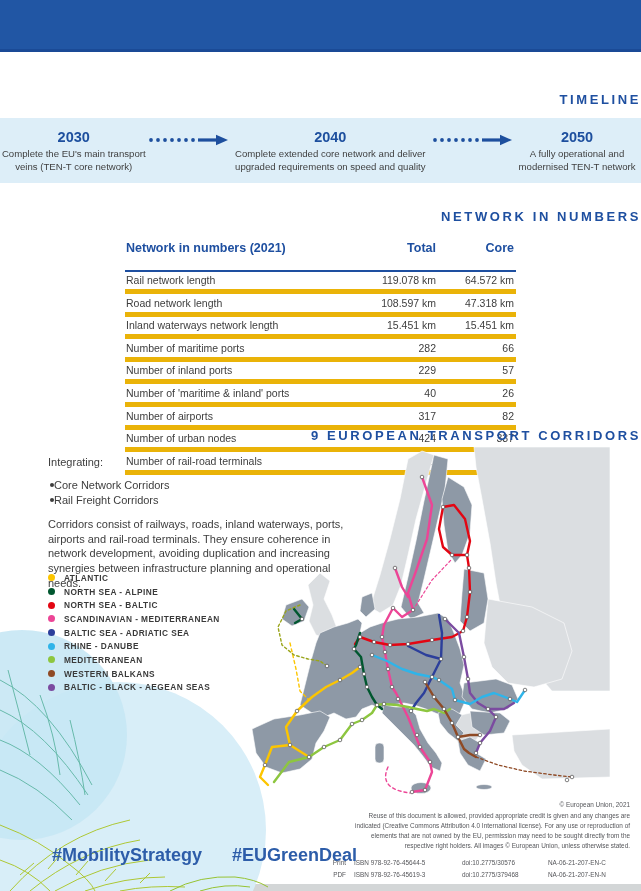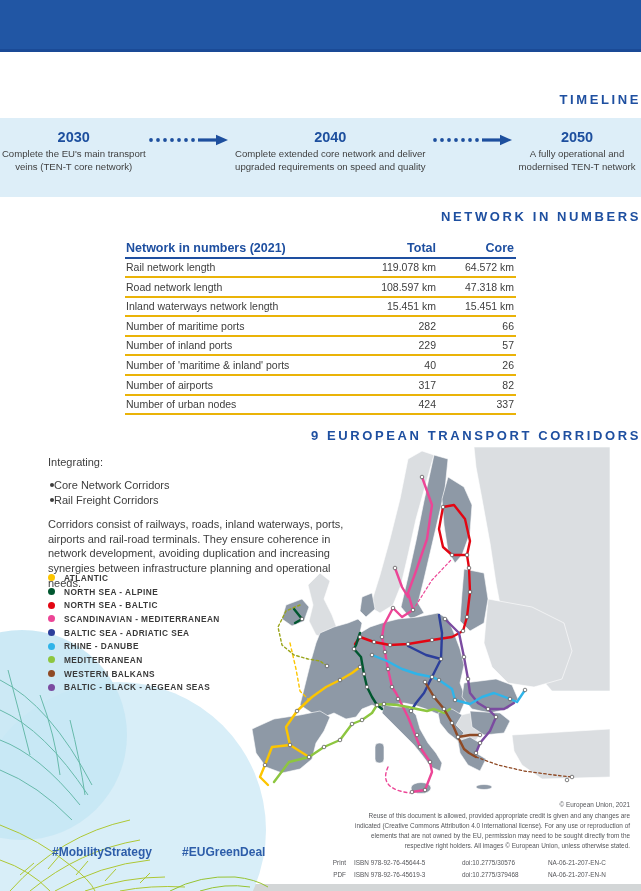--- a/index.html
+++ b/index.html
@@ -14,39 +14,39 @@
   .sec-heading {
     position:absolute; left:0; width:641px; text-align:right; margin:0;
     font-size:13px; font-weight:bold; color:#1e4fa0; letter-spacing:2.6px;
   }
   #h-timeline  { top:92px;  }
   #h-network   { top:209px; }
   #h-corridors { top:428px; }
 
   
   .timeline-band {
-    position:absolute; top:118px; left:0; width:641px; height:79px;
+    position:absolute; top:118px; left:0; width:641px; height:65px;
     background:#ddeef8; display:flex; justify-content:flex-start;
     padding-top:11px; box-sizing:border-box;
   }
   .milestone { text-align:center; }
   .milestone .year { font-size:14.5px; font-weight:bold; color:#1d4f9e; margin-bottom:3px; }
   .milestone .mtext { font-size:9.6px; color:#3f3f3f; line-height:1.32; }
   .m1 { width:158px; } .m2 { width:216px; } .m3 { width:137px; }
   .tl-arrow { width:86px; display:flex; justify-content:center; padding-top:5px; }
 
   
   .nn-table { position:absolute; left:125px; top:238px; width:391px; color:#3d3d3d; }
   .nn-row {
     display:flex; align-items:baseline; padding:2.5px 2px 2.5px 1px;
-    border-bottom:2px solid #eab308; font-size:10.5px; line-height:1.2;
+    border-bottom:5px solid #eab308; font-size:10.5px; line-height:1.2;
   }
   .nn-row.header {
     font-size:12.5px; font-weight:bold; color:#1e4fa0;
-    border-bottom:2.5px solid #1e4fa0; padding-bottom:1px;
+    border-bottom:2.5px solid #1e4fa0; padding-bottom:14px;
   }
   .nn-label { flex:1; }
   .nn-total { width:92px; text-align:right; }
   .nn-core  { width:78px; text-align:right; }
 
   
   .intro-block { position:absolute; left:48px; top:456px; width:308px; font-size:11px; color:#3d3d3d; z-index:3; }
   .integrating { margin:0 0 11px 0; }
   .bullet-row { display:flex; align-items:center; gap:0; margin:3px 0 3px 2px; }
   .bullet-dot { width:4px; height:4px; border-radius:50%; background:#3d3d3d; flex:0 0 auto; }
@@ -56,21 +56,21 @@
   .legend { position:absolute; left:48px; top:571px; z-index:3; }
   .legend-item { display:flex; align-items:center; gap:9px; height:13.7px; }
   .legend-dot { width:7px; height:7px; border-radius:50%; flex:0 0 auto; }
   .legend-label { font-size:8.3px; font-weight:bold; color:#3a3a3a; letter-spacing:0.45px; white-space:nowrap; }
 
   .map-svg   { position:absolute; left:212px; top:447px; z-index:1; }
   .decor-svg { position:absolute; left:0; bottom:0; z-index:2; }
 
   .hashtags {
     position:absolute; left:52px; top:845px; z-index:4; display:flex; gap:30px;
-    font-size:12px; font-weight:600; color:#2d5da9;
+    font-size:18px; font-weight:600; color:#2d5da9;
   }
 
   .credit-block {
     position:absolute; right:11px; top:800px; width:288px; text-align:right;
     font-size:6.4px; color:#55565a; line-height:1.55; z-index:3;
   }
   .credit-block .copyright { margin-bottom:1px; }
   .pub-block { position:absolute; right:11px; top:857px; z-index:3; font-size:6.4px; color:#55565a; }
   .pub-row { display:grid; grid-template-columns:22px 100px 78px 82px; column-gap:8px; line-height:1.9; }
   .pub-format { text-align:right; }
@@ -171,20 +171,25 @@
     </div>
     <div class="nn-row">
       <div class="nn-label">Number of airports</div>
       <div class="nn-total">317</div>
       <div class="nn-core">82</div>
     </div>
     <div class="nn-row">
       <div class="nn-label">Number of urban nodes</div>
       <div class="nn-total">424</div>
       <div class="nn-core">337</div>
+    </div>
+    <div class="nn-row">
+      <div class="nn-label">Number of rail-road terminals</div>
+      <div class="nn-total">251</div>
+      <div class="nn-core">126</div>
     </div>
   </div>
 
   <h2 class="sec-heading" id="h-corridors">9 EUROPEAN TRANSPORT CORRIDORS</h2>
 
   <div class="intro-block">
     <p class="integrating">Integrating:</p>
     <div class="bullet-row">
       <span class="bullet-dot"></span>
       <span>Core Network Corridors</span>

